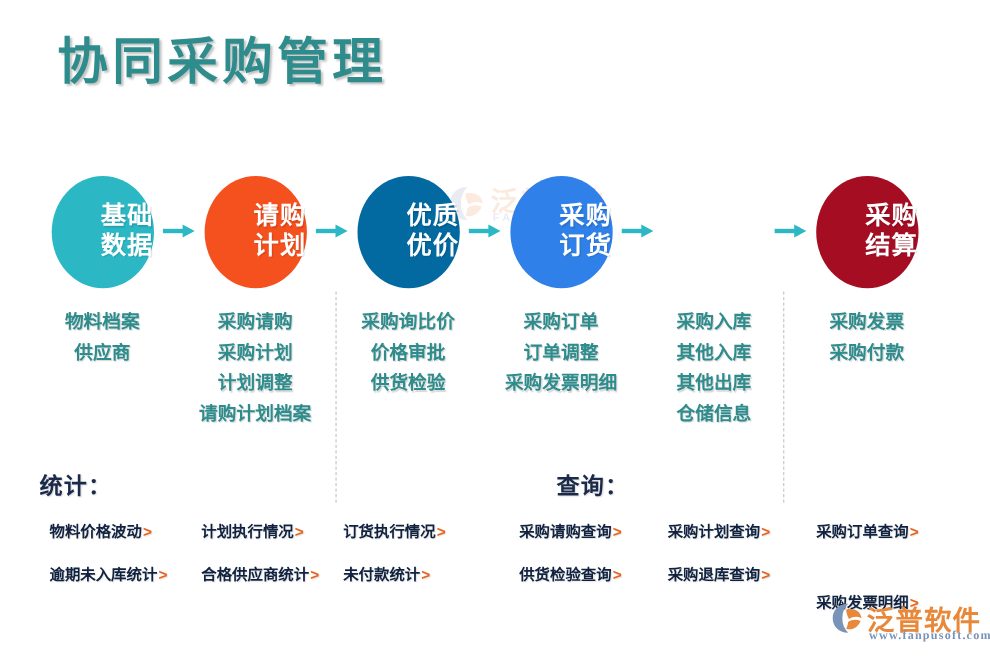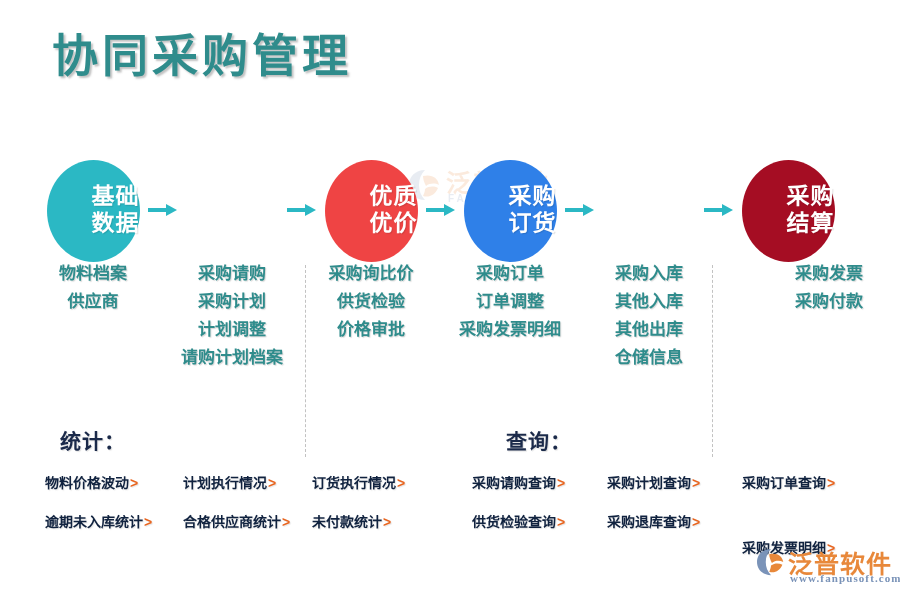--- a/index.html
+++ b/index.html
@@ -108,21 +108,21 @@
     position: absolute;
     top: 42px;
     width: 30px;
     height: 16px;
   }
 
   
   .details {
     position: absolute;
     left: 0;
-    top: 260px;
+    top: 279px;
     width: 900px;
     height: 160px;
   }
   .detail-col {
     position: absolute;
     top: 0;
     width: 150px;
     text-align: center;
     color: #2F8C8C;
     font-size: 17px;
@@ -230,25 +230,29 @@
 
   <div class="flow-row" id="flow-row">
       <div class="node" style="left: 46.5px; background: rgb(43, 184, 196);">
         <span class="ln">基础</span>
         <span class="ln">数据</span>
       </div>
       <div class="arrow" style="left: 147.5px;"><svg viewBox="0 0 30 16" width="30" height="16">
           <rect x="0" y="6" width="20" height="4" fill="#2BB8C4"></rect>
           <path d="M18 2 L29 8 L18 14 Z" fill="#2BB8C4"></path>
         </svg></div>
+      <div class="node" style="left: 185.5px; background: rgb(244, 81, 30);">
+        <span class="ln">请购</span>
+        <span class="ln">计划</span>
+      </div>
       <div class="arrow" style="left: 286.5px;"><svg viewBox="0 0 30 16" width="30" height="16">
           <rect x="0" y="6" width="20" height="4" fill="#2BB8C4"></rect>
           <path d="M18 2 L29 8 L18 14 Z" fill="#2BB8C4"></path>
         </svg></div>
-      <div class="node" style="left: 324.5px; background: #ef4444;">
+      <div class="node" style="left: 324.5px; background: #0369a1;">
         <span class="ln">优质</span>
         <span class="ln">优价</span>
       </div>
       <div class="arrow" style="left: 425.5px;"><svg viewBox="0 0 30 16" width="30" height="16">
           <rect x="0" y="6" width="20" height="4" fill="#2BB8C4"></rect>
           <path d="M18 2 L29 8 L18 14 Z" fill="#2BB8C4"></path>
         </svg></div>
       <div class="node" style="left: 463.5px; background: rgb(47, 128, 232);">
         <span class="ln">采购</span>
         <span class="ln">订货</span>
@@ -273,46 +277,46 @@
         <span class="item">供应商</span>
       </div>
       <div class="detail-col" style="left: 157px;">
         <span class="item">采购请购</span>
         <span class="item">采购计划</span>
         <span class="item">计划调整</span>
         <span class="item">请购计划档案</span>
       </div>
       <div class="detail-col" style="left: 296px;">
         <span class="item">采购询比价</span>
+        <span class="item">价格审批</span>
         <span class="item">供货检验</span>
-        <span class="item">价格审批</span>
       </div>
       <div class="detail-col" style="left: 435px;">
         <span class="item">采购订单</span>
         <span class="item">订单调整</span>
         <span class="item">采购发票明细</span>
       </div>
       <div class="detail-col" style="left: 574px;">
         <span class="item">采购入库</span>
         <span class="item">其他入库</span>
         <span class="item">其他出库</span>
         <span class="item">仓储信息</span>
       </div>
-      <div class="detail-col" style="left: 713px; text-align: right;">
+      <div class="detail-col" style="left: 713px;">
         <span class="item">采购发票</span>
         <span class="item">采购付款</span>
       </div>
     </div>
 
   <div id="dividers">
       <div class="vdiv" style="left: 305px; top: 265px; height: 192px;"></div>
       <div class="vdiv" style="left: 712px; top: 265px; height: 192px;"></div>
     </div>
 
-  <div class="section-label" id="stat-label" style="left: 60px; top: 425px;">统计：</div>
+  <div class="section-label" id="stat-label" style="left: 36px; top: 425px;">统计：</div>
   <div class="link-grid" id="stat-links">
       <div class="link-item" style="left: 45px; top: 472px;"><span>物料价格波动</span><span class="chev">&gt;</span></div>
       <div class="link-item" style="left: 183px; top: 472px;"><span>计划执行情况</span><span class="chev">&gt;</span></div>
       <div class="link-item" style="left: 312px; top: 472px;"><span>订货执行情况</span><span class="chev">&gt;</span></div>
       <div class="link-item" style="left: 45px; top: 511px;"><span>逾期未入库统计</span><span class="chev">&gt;</span></div>
       <div class="link-item" style="left: 183px; top: 511px;"><span>合格供应商统计</span><span class="chev">&gt;</span></div>
       <div class="link-item" style="left: 312px; top: 511px;"><span>未付款统计</span><span class="chev">&gt;</span></div>
     </div>
 
   <div class="section-label" id="query-label" style="left: 478px; top: 425px; margin-left: 28px;">查询：</div>

